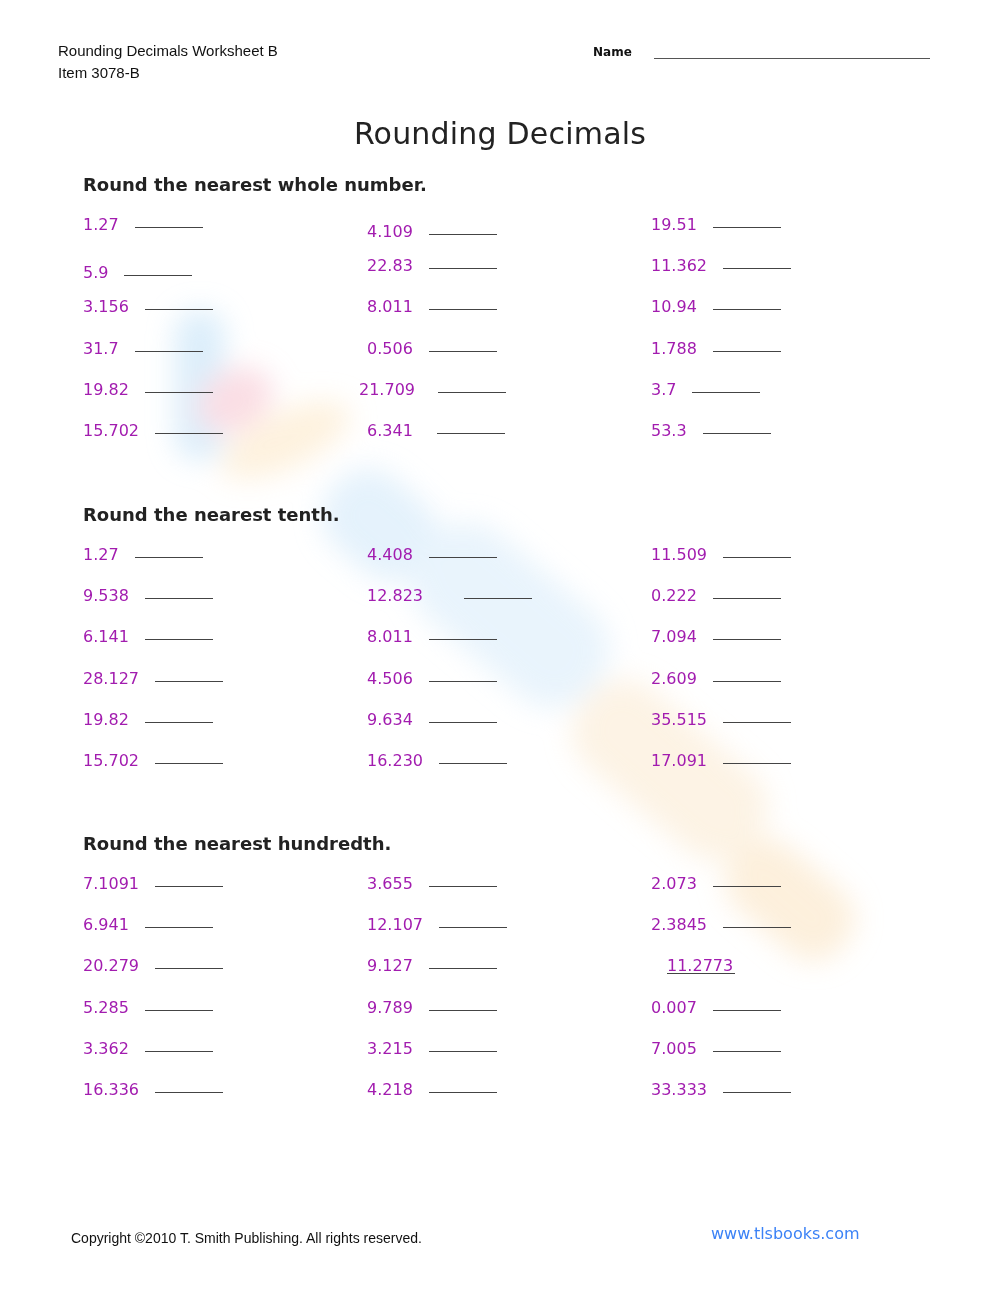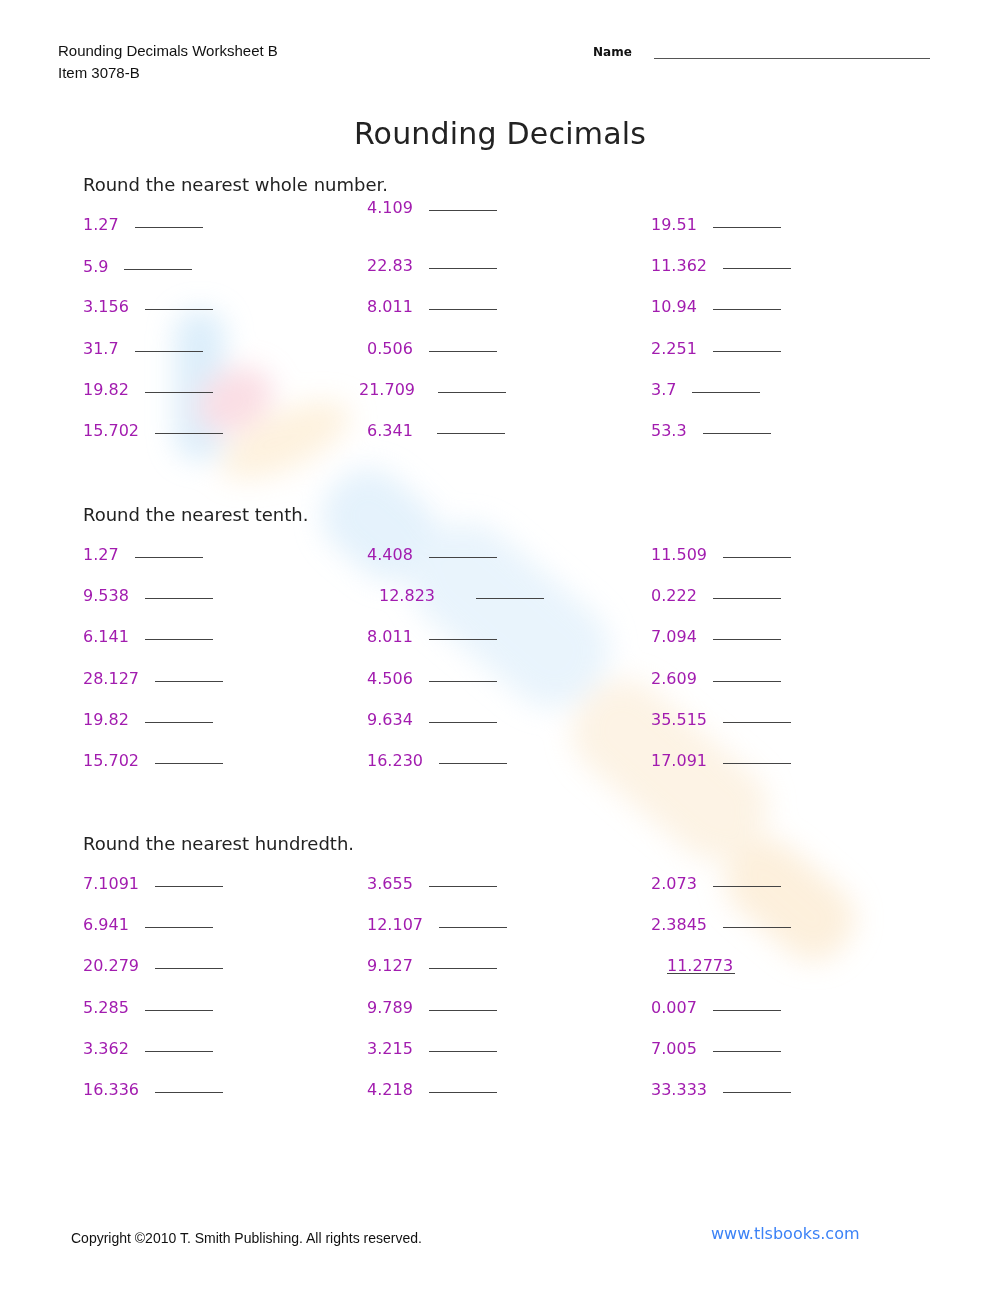--- a/index.html
+++ b/index.html
@@ -3,21 +3,21 @@
   <meta charset="utf-8">
   <style>
     html, body { margin: 0; padding: 0; background: #ffffff; }
     body { width: 1000px; height: 1294px; position: relative; overflow: hidden; color: #222; font-family: "DejaVu Sans", sans-serif; }
     .watermark { position: absolute; left: 0; top: 0; width: 1000px; height: 1294px; pointer-events: none; }
     .hdr-left { position: absolute; left: 58px; top: 40px; font-family: "Liberation Sans", sans-serif; font-size: 15px; line-height: 22px; color: #111; }
     .hdr-name { position: absolute; left: 593px; top: 44px; display: flex; align-items: flex-end; gap: 18px; }
     .hdr-name .lbl { font-family: "DejaVu Sans", sans-serif; font-weight: bold; font-size: 12px; color: #111; margin-right: 4px; }
     .hdr-name .line { width: 276px; border-bottom: 1.5px solid #555; height: 14px; }
     .title { position: absolute; left: 0; width: 1000px; top: 116px; text-align: center; font-family: "DejaVu Sans", sans-serif; font-size: 30px; color: #222; font-weight: normal; letter-spacing: 0.2px; }
-    .section-title { position: absolute; left: 83px; font-size: 18px; color: #222; }
+    .section-title { position: absolute; left: 83px; font-size: 18px; color: #222; font-weight: bold; }
     .row { position: absolute; display: flex; align-items: baseline; font-size: 16px; color: #a21caf; }
     .row .num { display: inline-block; }
     .row .blank { display: inline-block; width: 68px; border-bottom: 1.3px solid #444; height: 0; margin-left: 16px; transform: translateY(-2px); }
     .footer-left { position: absolute; left: 71px; top: 1230px; font-family: "Liberation Sans", sans-serif; font-size: 14px; color: #111; }
     .footer-right { position: absolute; left: 711px; top: 1224px; font-family: "DejaVu Sans", sans-serif; font-size: 16px; color: #3b82f6; }
   </style>
 </head>
 <body>
 
 <svg class="watermark" viewBox="0 0 1000 1294" xmlns="http://www.w3.org/2000/svg">
@@ -48,41 +48,41 @@
 </div>
 
 <div class="title">Rounding Decimals</div>
 
 <div class="section-title" style="top:174px">Round the nearest whole number.</div>
 <div id="sec0">
     <div class="row" style="left: 83px; top: 215px;">
       <span class="num">1.27</span>
       <span class="blank"></span>
     </div>
-    <div class="row" style="left: 83px; top: 257px;">
+    <div class="row" style="left: 83px; top: 263px;">
       <span class="num">5.9</span>
       <span class="blank"></span>
     </div>
     <div class="row" style="left: 83px; top: 297.4px;">
       <span class="num">3.156</span>
       <span class="blank"></span>
     </div>
     <div class="row" style="left: 83px; top: 338.6px;">
       <span class="num">31.7</span>
       <span class="blank"></span>
     </div>
     <div class="row" style="left: 83px; top: 379.8px;">
       <span class="num">19.82</span>
       <span class="blank"></span>
     </div>
     <div class="row" style="left: 83px; top: 421px;">
       <span class="num">15.702</span>
       <span class="blank"></span>
     </div>
-    <div class="row" style="left: 367px; top: 198px;">
+    <div class="row" style="left: 367px; top: 222px;">
       <span class="num">4.109</span>
       <span class="blank"></span>
     </div>
     <div class="row" style="left: 367px; top: 256.2px;">
       <span class="num">22.83</span>
       <span class="blank"></span>
     </div>
     <div class="row" style="left: 367px; top: 297.4px;">
       <span class="num">8.011</span>
       <span class="blank"></span>
@@ -105,21 +105,21 @@
     </div>
     <div class="row" style="left: 651px; top: 256.2px;">
       <span class="num">11.362</span>
       <span class="blank"></span>
     </div>
     <div class="row" style="left: 651px; top: 297.4px;">
       <span class="num">10.94</span>
       <span class="blank"></span>
     </div>
     <div class="row" style="left: 651px; top: 338.6px;">
-      <span class="num">2.251</span>
+      <span class="num">1.788</span>
       <span class="blank"></span>
     </div>
     <div class="row" style="left: 651px; top: 379.8px;">
       <span class="num">3.7</span>
       <span class="blank"></span>
     </div>
     <div class="row" style="left: 651px; top: 421px;">
       <span class="num">53.3</span>
       <span class="blank"></span>
     </div>
@@ -148,21 +148,21 @@
       <span class="blank"></span>
     </div>
     <div class="row" style="left: 83px; top: 751px;">
       <span class="num">15.702</span>
       <span class="blank"></span>
     </div>
     <div class="row" style="left: 367px; top: 545px;">
       <span class="num">4.408</span>
       <span class="blank"></span>
     </div>
-    <div class="row" style="left: 379px; top: 586.2px; gap: 25px;">
+    <div class="row" style="left: 367px; top: 586.2px; gap: 25px;">
       <span class="num">12.823</span>
       <span class="blank"></span>
     </div>
     <div class="row" style="left: 367px; top: 627.4px;">
       <span class="num">8.011</span>
       <span class="blank"></span>
     </div>
     <div class="row" style="left: 367px; top: 668.6px;">
       <span class="num">4.506</span>
       <span class="blank"></span>

